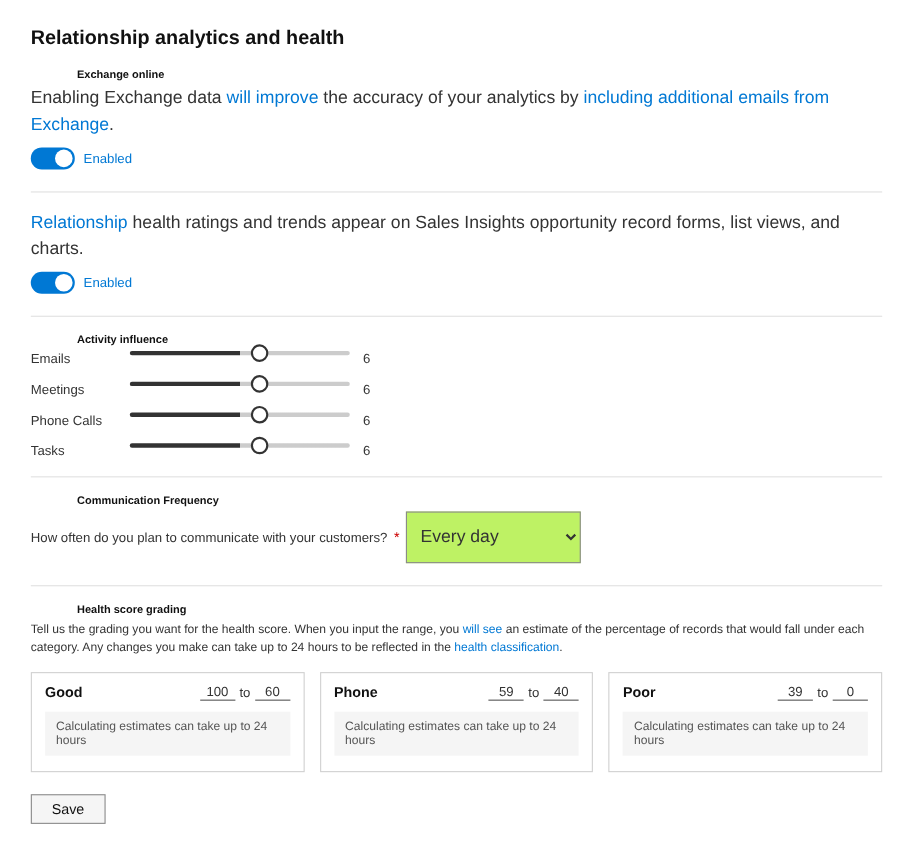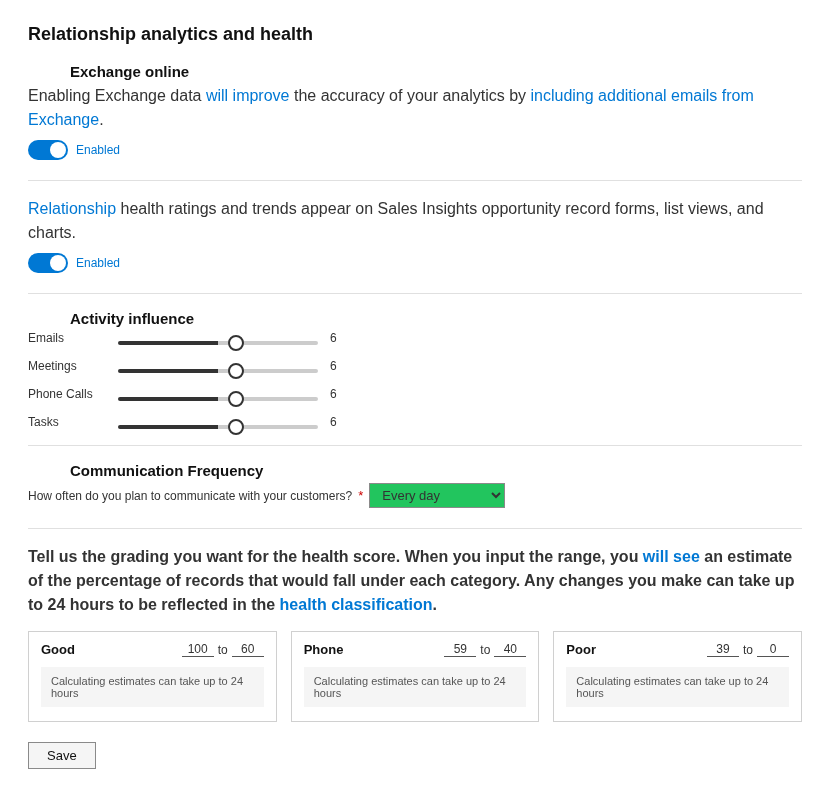--- a/index.html
+++ b/index.html
@@ -12,21 +12,21 @@
       width: 830px;
       min-height: 789px;
     }
     h1 {
       font-size: 18px;
       font-weight: 600;
       color: #111;
       margin-bottom: 18px;
     }
     h2 {
-      font-size: 15px;
+      font-size: 10px;
       font-weight: 700;
       color: #111;
       margin-bottom: 4px;
       padding-left: 42px;
     }
     .section {
       margin-bottom: 20px;
     }
     .description {
       font-size: 16px;
@@ -74,21 +74,21 @@
       border: none;
       border-top: 1px solid #e0e0e0;
       margin: 16px 0;
     }
     
     .slider-section {
       margin-bottom: 4px;
     }
     .slider-row {
       display: flex;
-      align-items: flex-end;
+      align-items: flex-start;
       margin-bottom: 14px;
       gap: 0;
     }
     .slider-label {
       width: 90px;
       font-size: 12px;
       color: #333;
     }
     input[type=range] {
       -webkit-appearance: none;
@@ -117,48 +117,47 @@
       font-size: 12px;
       color: #333;
       width: 16px;
     }
     
     .comm-section {
       margin-bottom: 20px;
     }
     .comm-select {
       border: 1px solid #8a8a8a;
-      padding: 3px 8px;
-      font-size: 13px;
-      color: #333;
-      background: #22c55e;
+      padding: 13px 8px;
+      font-size: 16px;
+      color: #333;
+      background: #bef264;
       cursor: pointer;
       outline: none;
       min-width: 100px;
     }
     .comm-row {
       display: flex;
       align-items: center;
       gap: 6px;
       flex-wrap: wrap;
     }
     .comm-label {
       font-size: 12px;
       color: #333;
     }
     .required {
       color: #c00;
     }
     
     .grading-desc {
-      font-size: 16px;
+      font-size: 11px;
       color: #333;
       line-height: 1.5;
       margin-bottom: 14px;
-      font-weight: bold;
     }
     .grading-cards {
       display: flex;
       gap: 14px;
       margin-bottom: 20px;
     }
     .grading-card {
       flex: 1;
       border: 1px solid #d0d0d0;
       padding: 10px 12px 14px 12px;
@@ -287,20 +286,21 @@
     <span class="comm-label">How often do you plan to communicate with your customers?</span>
       <span class="required">*</span>
     <select class="comm-select" id="comm-select"><option value="Every day">Every day</option><option value="Every week">Every week</option><option value="Every two weeks">Every two weeks</option><option value="Every month">Every month</option></select>
   </div>
 </div>
 
 <hr class="divider">
 
 
 <div class="section">
+  <h2>Health score grading</h2>
   <p class="grading-desc">
     <span>Tell us the grading you want for the health score. When you input the range, you </span><span class="blue-link">will see</span><span> an estimate of the percentage of records that would fall under each category. Any changes you make can take up to 24 hours to be reflected in the </span><span class="blue-link">health classification</span><span>.</span>
   </p>
   <div class="grading-cards" id="grading-cards">
       <div class="grading-card">
         <div class="card-header">
           <span class="card-title">Good</span>
           <span class="card-range">
             <input type="text" value="100" style="">
             <span>to</span>

